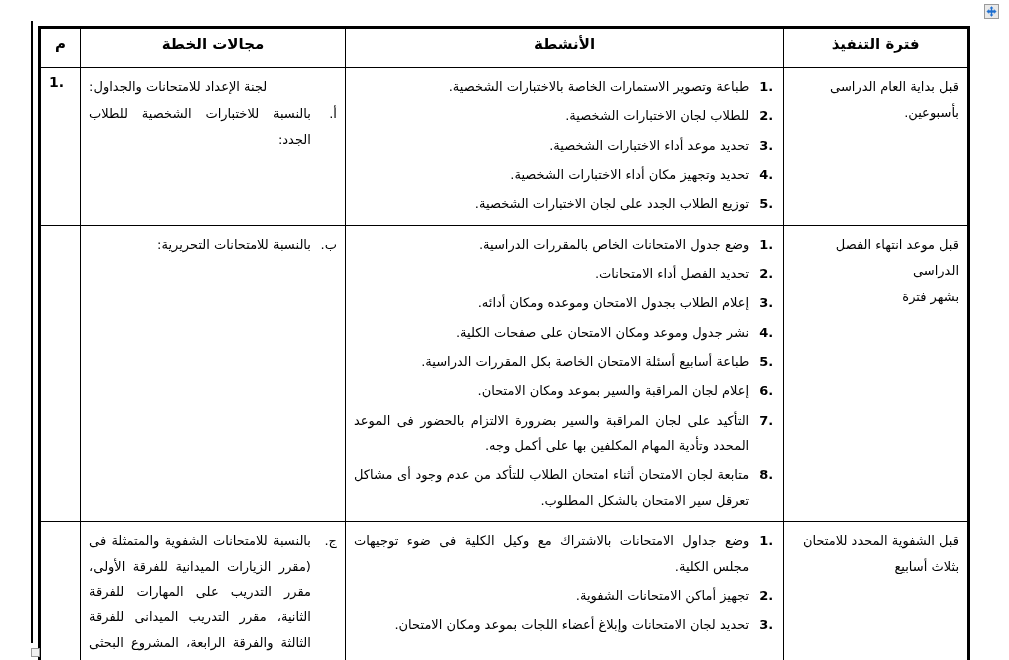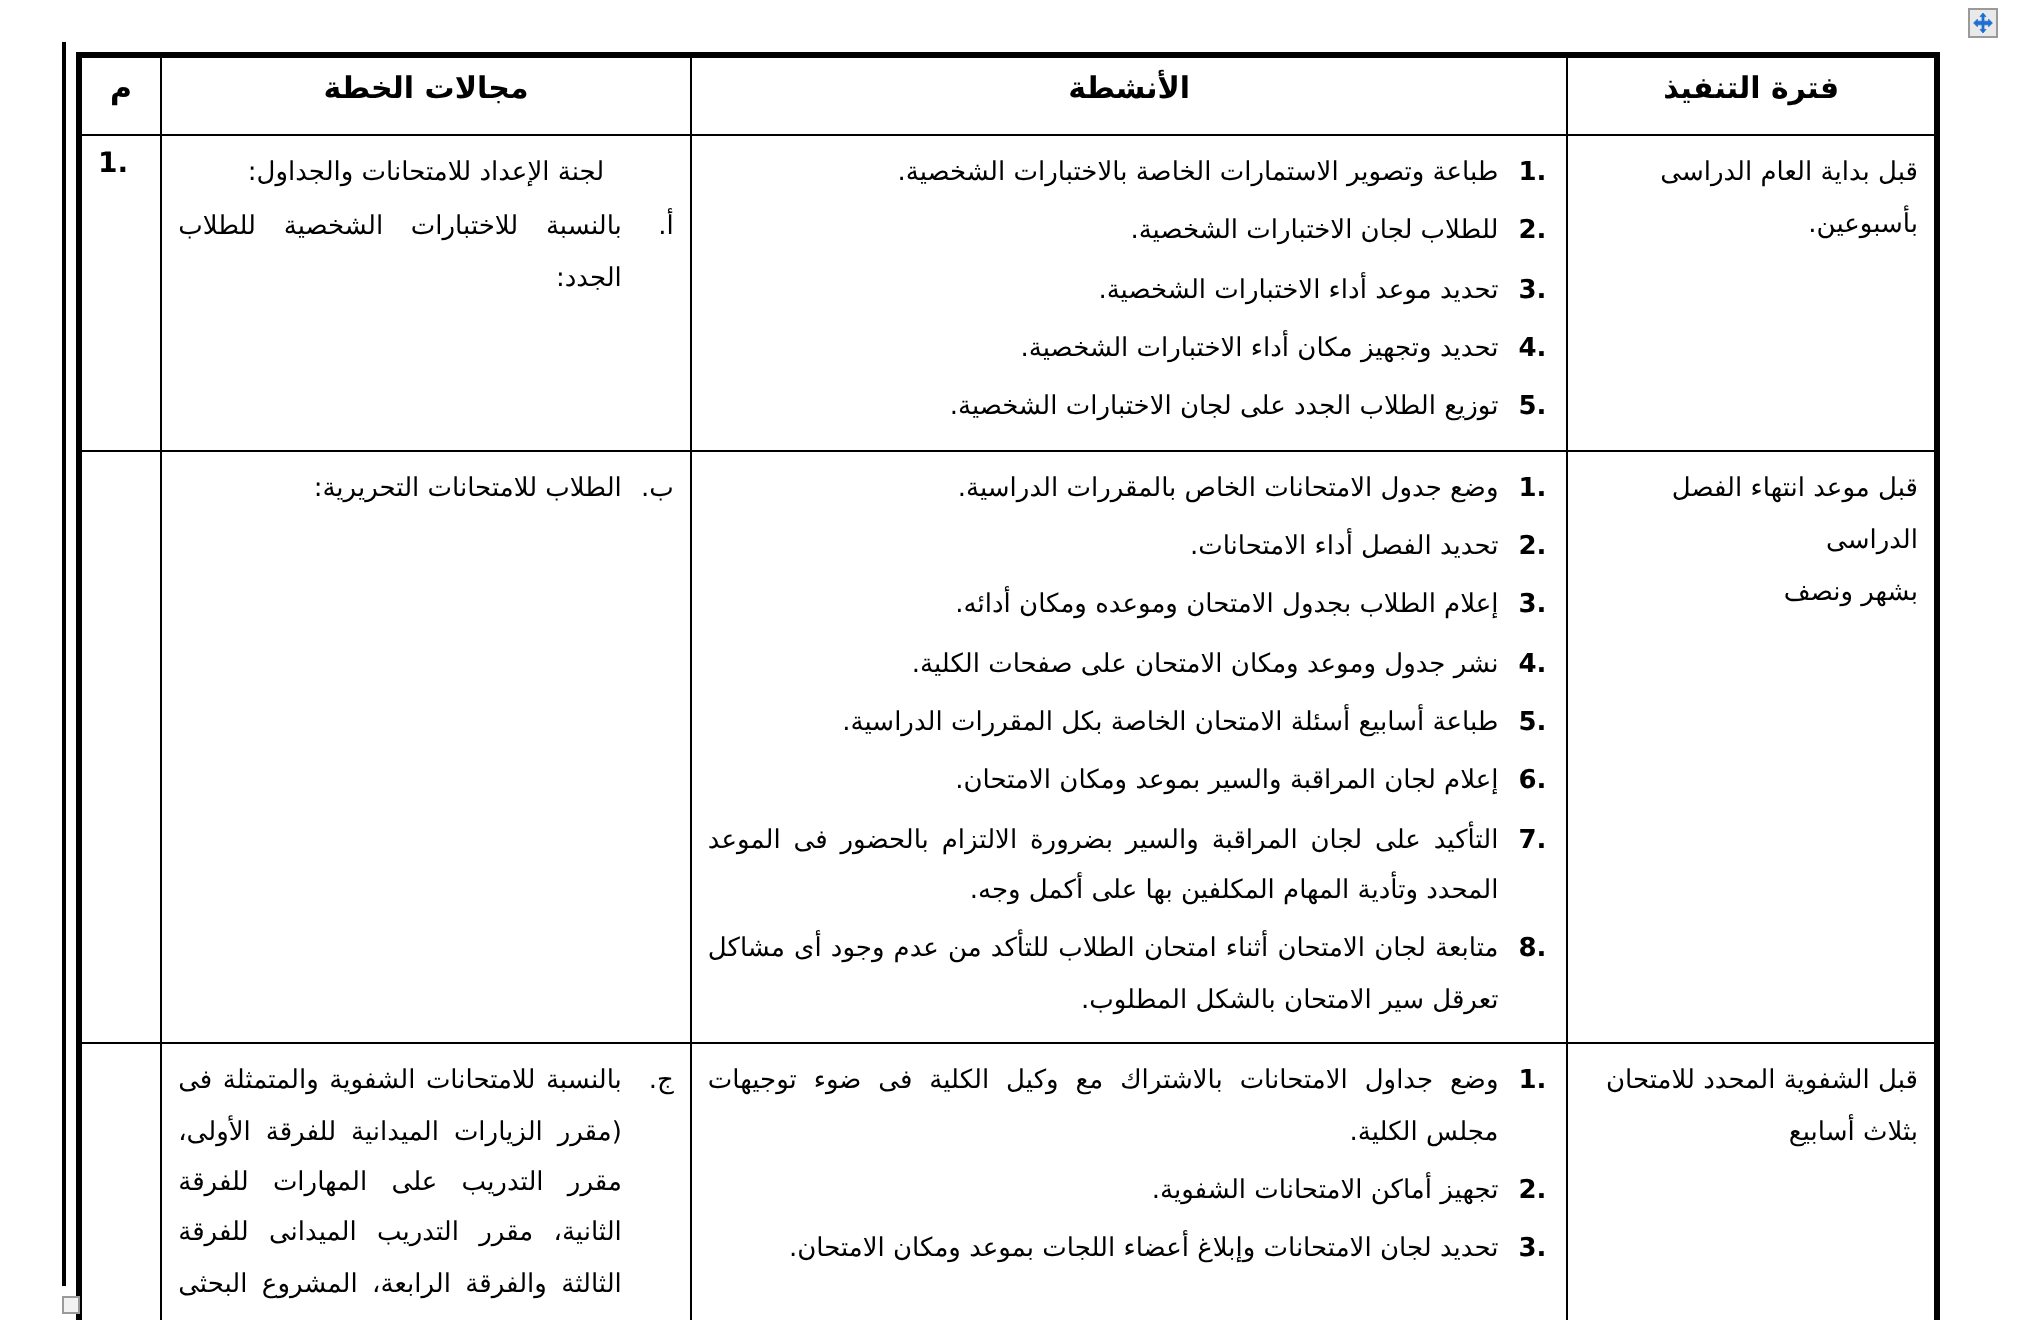--- a/index.html
+++ b/index.html
@@ -123,21 +123,21 @@
   }
   td.period-cell {
     font-size: 13px;
     line-height: 2.0;
     vertical-align: middle;
   }
 
   
   .area-head {
     display: block;
-    text-align: center;
+    text-align: left;
     margin-bottom: 2px;
   }
   .area-sub {
     display: block;
     text-align: justify;
     text-align-last: right;
     padding-right: 26px;
     position: relative;
   }
   .area-sub .marker {
@@ -240,38 +240,38 @@
             <span class="marker">أ.</span>
             <span>بالنسبة للاختبارات الشخصية للطلاب الجدد:</span>
           </span>
         </td>
         <td class="num-cell">1.</td>
       </tr>
 
       <tr>
         <td class="period-cell">
           <span class="period-line">قبل موعد انتهاء الفصل الدراسى</span>
-          <span class="period-line">بشهر ونصف</span>
+          <span class="period-line">بشهر فترة</span>
         </td>
         <td class="acts-cell">
           <ol class="acts">
             <li class="short">وضع جدول الامتحانات الخاص بالمقررات الدراسية.</li>
             <li class="short">تحديد الفصل أداء الامتحانات.</li>
             <li class="short">إعلام الطلاب بجدول الامتحان وموعده ومكان أدائه.</li>
             <li class="short">نشر جدول وموعد ومكان الامتحان على صفحات الكلية.</li>
             <li class="short">طباعة أسابيع أسئلة الامتحان الخاصة بكل المقررات الدراسية.</li>
             <li class="short">إعلام لجان المراقبة والسير بموعد ومكان الامتحان.</li>
             <li>التأكيد على لجان المراقبة والسير بضرورة الالتزام بالحضور فى الموعد المحدد وتأدية المهام المكلفين بها على أكمل وجه.</li>
             <li>متابعة لجان الامتحان أثناء امتحان الطلاب للتأكد من عدم وجود أى مشاكل تعرقل سير الامتحان بالشكل المطلوب.</li>
           </ol>
         </td>
         <td class="areas-cell">
           <span class="area-sub">
             <span class="marker">ب.</span>
-            <span>الطلاب للامتحانات التحريرية:</span>
+            <span>بالنسبة للامتحانات التحريرية:</span>
           </span>
         </td>
         <td class="num-cell"></td>
       </tr>
 
       <tr>
         <td class="period-cell">
           <span class="period-line">قبل الشفوية المحدد للامتحان</span>
           <span class="period-line">بثلاث أسابيع</span>
         </td>

